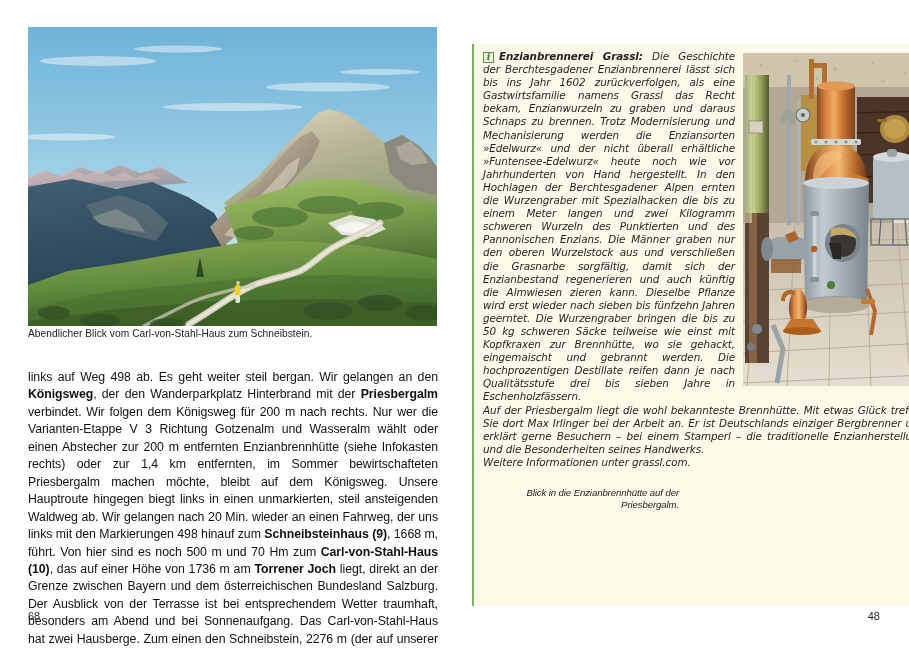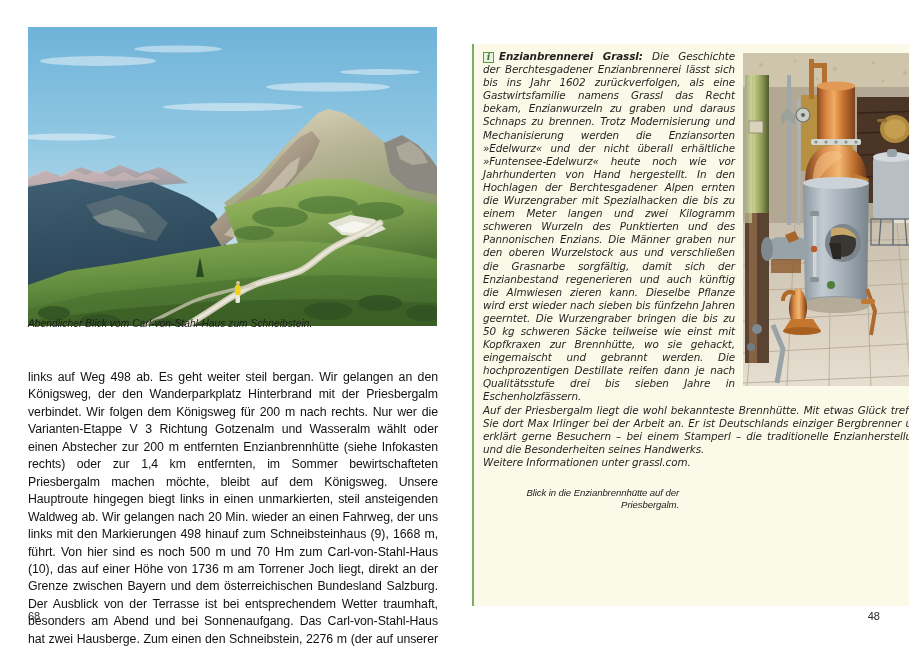--- a/index.html
+++ b/index.html
@@ -43,42 +43,41 @@
     top: 27px;
     width: 409px;
     height: 299px;
     overflow: hidden;
   }
   .photo-main svg { display: block; }
 
   .caption {
     position: absolute;
     left: 28px;
-    top: 317px;
+    top: 327px;
     width: 410px;
-    font-style: italic;
     font-size: 10.2px;
     line-height: 13px;
     color: #1c1c1c;
     letter-spacing: 0.05px;
   }
 
   .body-col {
     position: absolute;
     left: 28px;
     top: 369px;
     width: 410px;
     font-size: 12.3px;
     line-height: 17.45px;
     text-align: justify;
     color: #111111;
     letter-spacing: -0.05px;
   }
   .body-col p { margin: 0; }
-  .body-col b { font-weight: normal; }
+  .body-col b { font-weight: bold; }
 
   .folio {
     position: absolute;
     font-size: 11px;
     color: #2a2a2a;
     bottom: 26px;
   }
   .folio-left { left: 28px; }
   .folio-right { right: 29px; }
 

